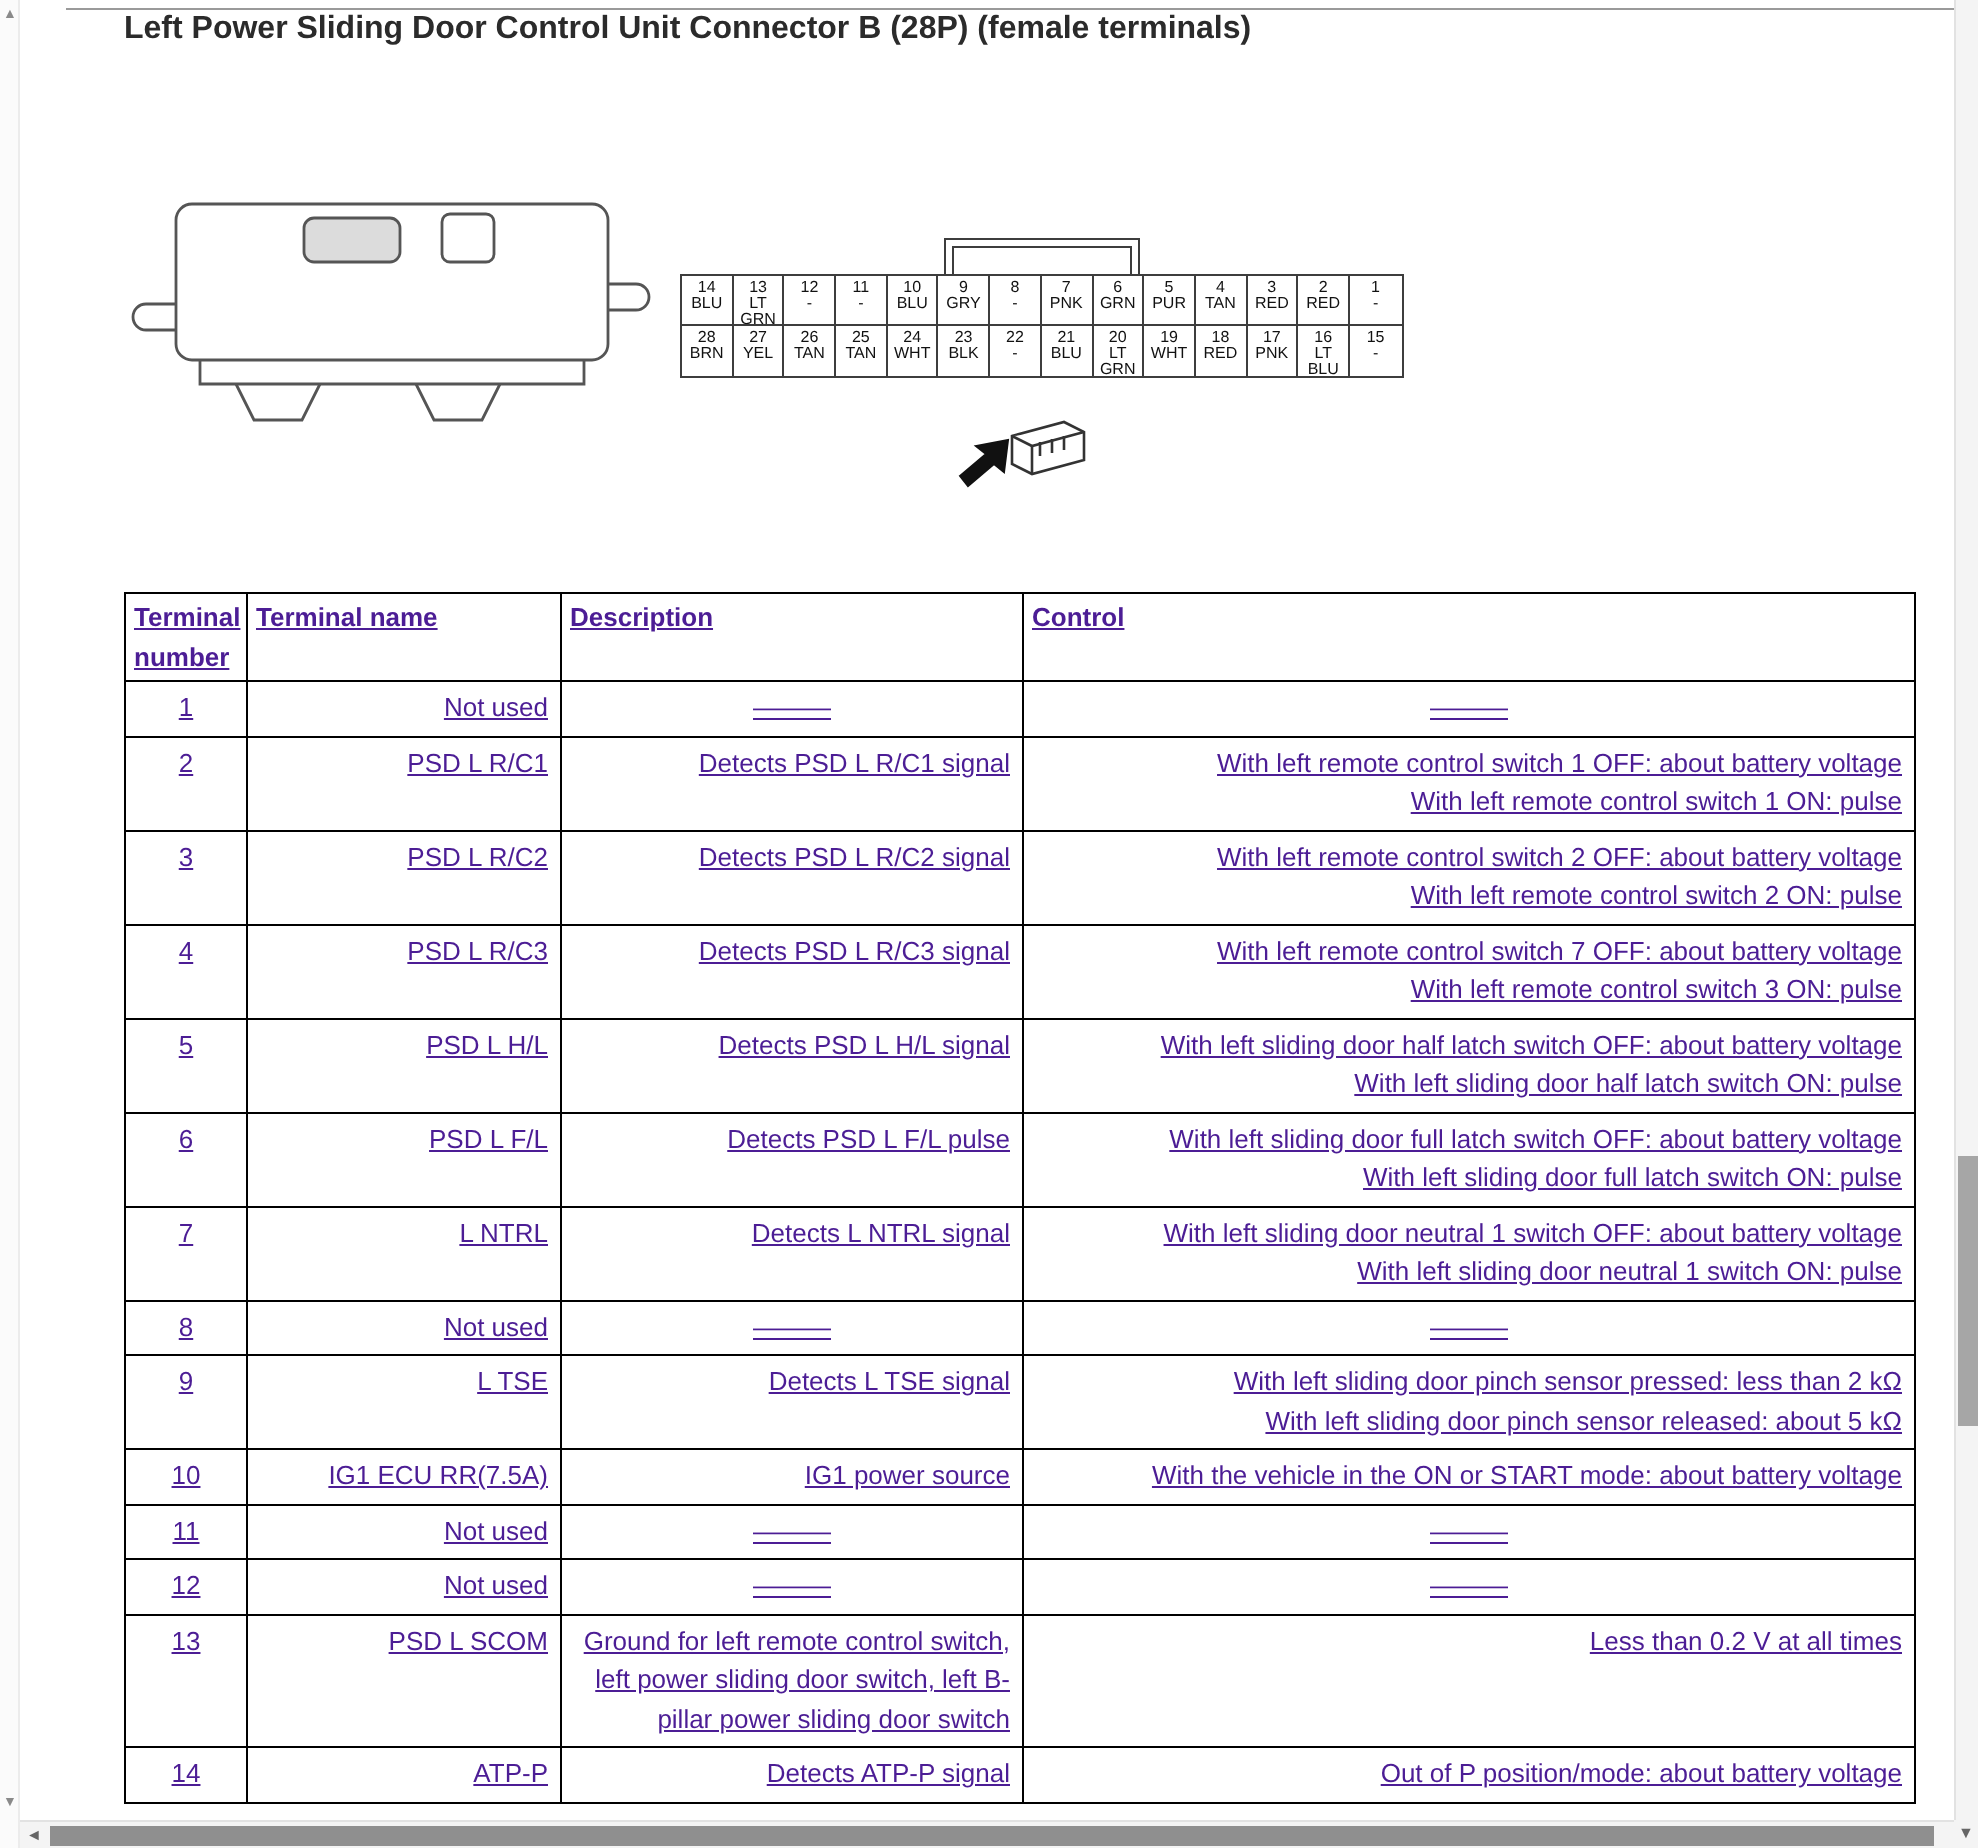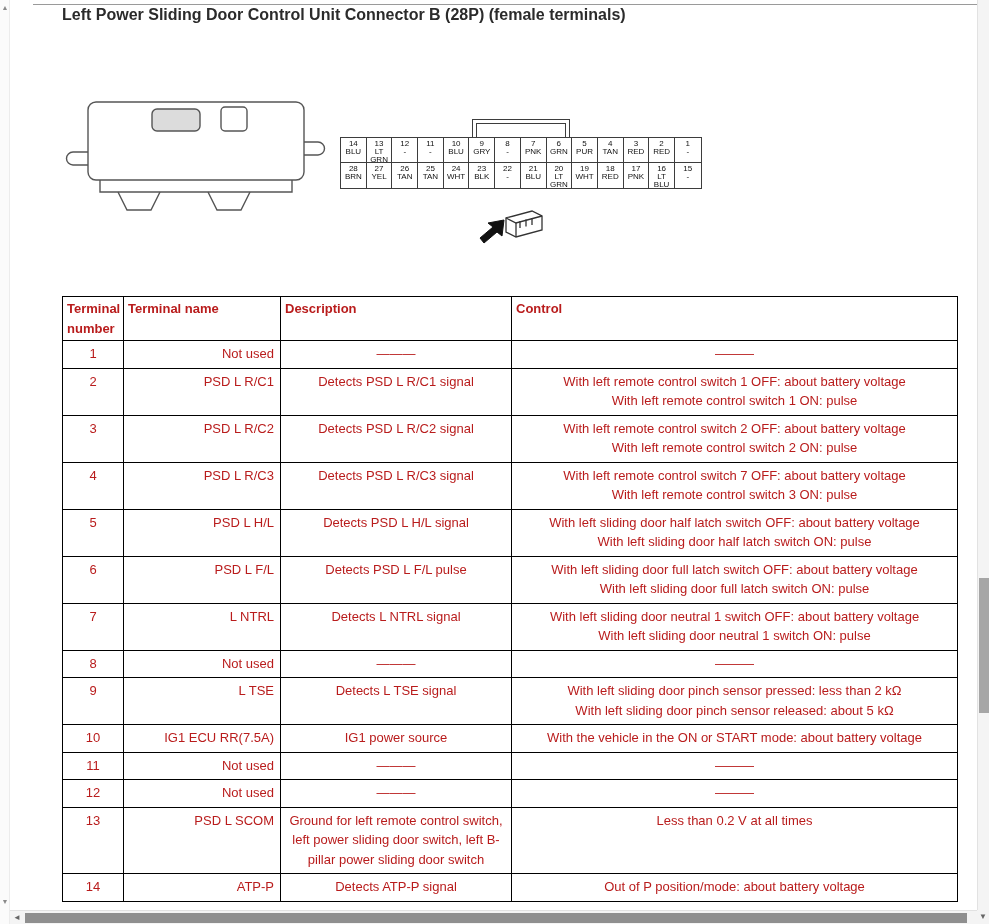--- a/index.html
+++ b/index.html
@@ -81,31 +81,31 @@
     font-size: 8px; line-height: 8px; text-align: center; padding-top: 2px;
     color: #111;
   }
   .pin-cell:last-child { border-right: none; }
   .pin-color { white-space: pre-line; word-break: break-word; }
 
   
   .terminal-table {
     position: absolute; left: 62px; top: 296px; width: 895px;
     border-collapse: collapse; table-layout: fixed;
-    font-size: 13px; line-height: 1.5; color: #b91c1c; background: #fff;
+    font-size: 13px; line-height: 1.5; color: #4c1d95; background: #fff; text-decoration: underline;
   }
   .terminal-table th, .terminal-table td {
     border: 1px solid #000; vertical-align: top; padding: 3px 6px 4px 6px;
   }
   .terminal-table th {
     text-align: left; font-weight: bold; height: 44px; padding: 2px 4px;
   }
   td.col-number { text-align: center; }
   td.col-name { text-align: right; }
-  td.col-description, td.col-signal { text-align: center; white-space: pre-line; }
+  td.col-description, td.col-signal { text-align: right; white-space: pre-line; }
   td.dash { text-align: center; white-space: normal; }
 </style>
 </head>
 <body>
 
 <div class="viewport">
 
   <div class="frame-top-border"></div>
 
   <h1 class="page-title">Left Power Sliding Door Control Unit Connector B (28P) (female terminals)</h1>

